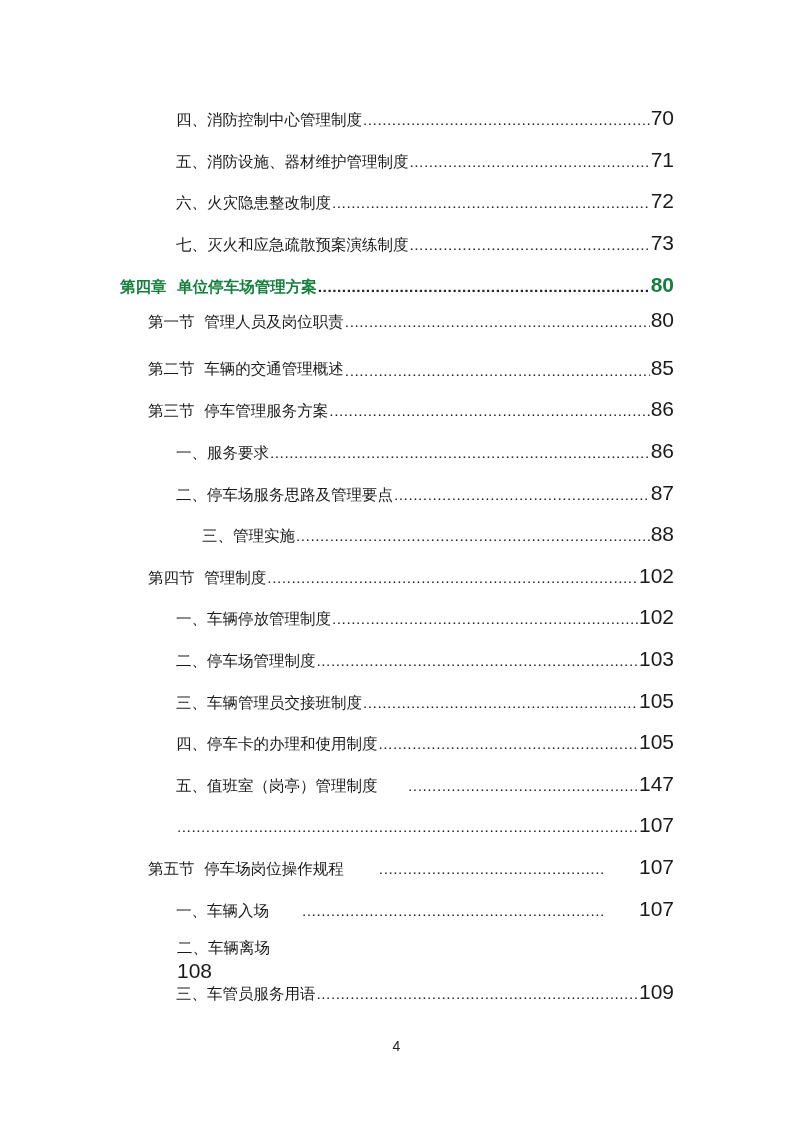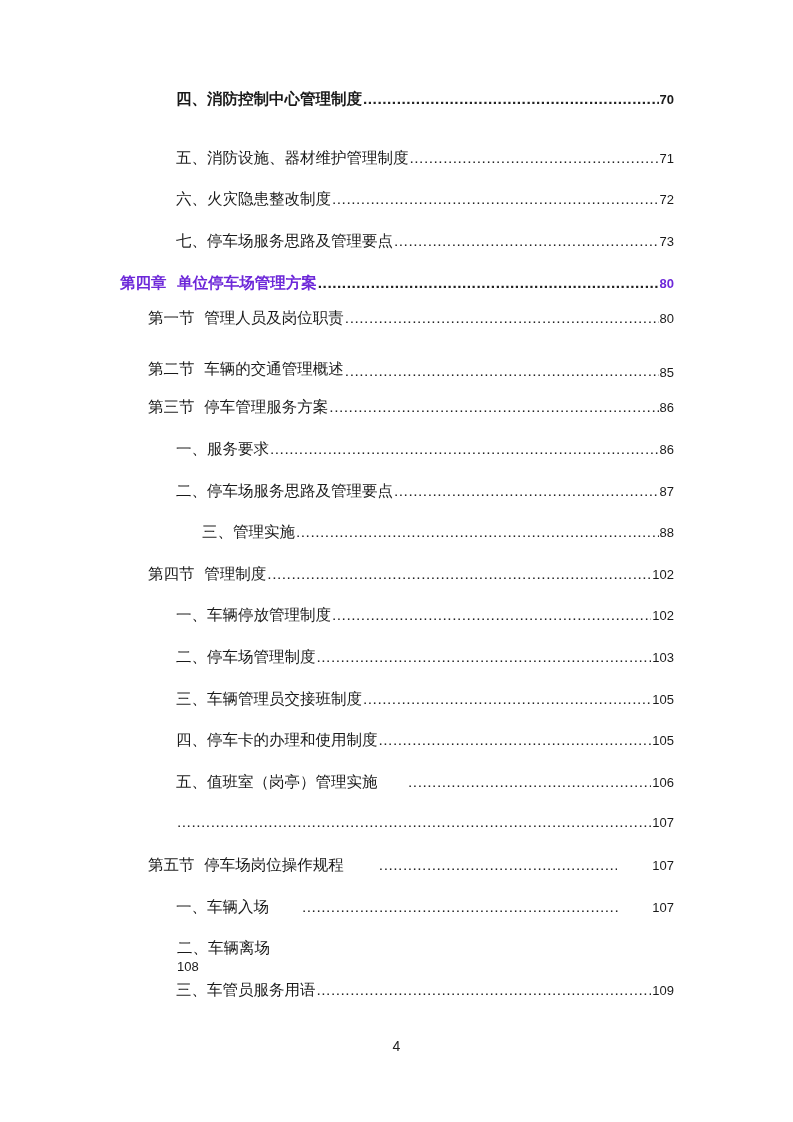--- a/index.html
+++ b/index.html
@@ -5,51 +5,51 @@
   html, body { margin: 0; padding: 0; background: #ffffff; }
   body { width: 793px; height: 1122px; position: relative; overflow: hidden;
          font-family: "DejaVu Sans", "Liberation Sans", sans-serif; color: #1a1a1a; }
   .toc { position: absolute; left: 0; top: 0; width: 793px; }
   .row { position: absolute; display: flex; align-items: baseline; height: 24px;
          font-size: 15.5px; right: 119px; }
   .row .label { white-space: pre; flex: 0 0 auto; }
   .row .dots { flex: 1 1 auto; overflow: hidden; white-space: nowrap; margin: 0 1px;
                font-family: "Liberation Sans", sans-serif; letter-spacing: 0.5px; color: #222; }
   .row .dots::before { content: "........................................................................................................................................................................................................"; }
-  .row .page { flex: 0 0 auto; font-family: "Liberation Sans", sans-serif; font-size: 13px; }
-  .row.chapter { font-weight: bold; color: #6d28d9; }
+  .row .page { flex: 0 0 auto; font-family: "Liberation Sans", sans-serif; font-size: 21px; }
+  .row.chapter { font-weight: bold; color: #15803d; }
   .row.chapter .dots { font-weight: bold; }
   .row.chapter .page { font-weight: bold; }
   .lvl1 { left: 120px; }
   .lvl2 { left: 148px; }
   .lvl3 { left: 176px; }
   .footer { position: absolute; top: 1038px; left: 0; width: 793px; text-align: center;
             font-family: "Liberation Sans", sans-serif; font-size: 14px; color: #222; }
 </style>
 </head>
 <body>
 
 <div class="toc" id="toc">
-    <div class="row lvl3" style="top: 89px; font-weight: bold;">
+    <div class="row lvl3" style="top: 106px;">
       <span class="label">四、消防控制中心管理制度</span>
       <span class="dots"></span>
       <span class="page">70</span>
     </div>
     <div class="row lvl3" style="top: 148px;">
       <span class="label">五、消防设施、器材维护管理制度</span>
       <span class="dots"></span>
       <span class="page">71</span>
     </div>
     <div class="row lvl3" style="top: 189px;">
       <span class="label">六、火灾隐患整改制度</span>
       <span class="dots"></span>
       <span class="page">72</span>
     </div>
     <div class="row lvl3" style="top: 231px;">
-      <span class="label">七、停车场服务思路及管理要点</span>
+      <span class="label">七、灭火和应急疏散预案演练制度</span>
       <span class="dots"></span>
       <span class="page">73</span>
     </div>
     <div class="row lvl1 chapter" style="top: 273px;">
       <span class="label">第四章  单位停车场管理方案</span>
       <span class="dots"></span>
       <span class="page">80</span>
     </div>
     <div class="row lvl2" style="top: 308px;">
       <span class="label">第一节  管理人员及岗位职责</span>
@@ -100,23 +100,23 @@
       <span class="label">三、车辆管理员交接班制度</span>
       <span class="dots"></span>
       <span class="page">105</span>
     </div>
     <div class="row lvl3" style="top: 730px;">
       <span class="label">四、停车卡的办理和使用制度</span>
       <span class="dots"></span>
       <span class="page">105</span>
     </div>
     <div class="row lvl3" style="top: 772px;">
-      <span class="label">五、值班室（岗亭）管理实施      </span>
+      <span class="label">五、值班室（岗亭）管理制度      </span>
       <span class="dots"></span>
-      <span class="page">106</span>
+      <span class="page">147</span>
     </div>
     <div class="row lvl3" style="top: 813px;">
       <span class="dots"></span>
       <span class="page">107</span>
     </div>
     <div class="row lvl2" style="top: 855px; gap: 34px;">
       <span class="label">第五节  停车场岗位操作规程</span>
       <span class="dots"></span>
       <span class="page">107</span>
     </div>

